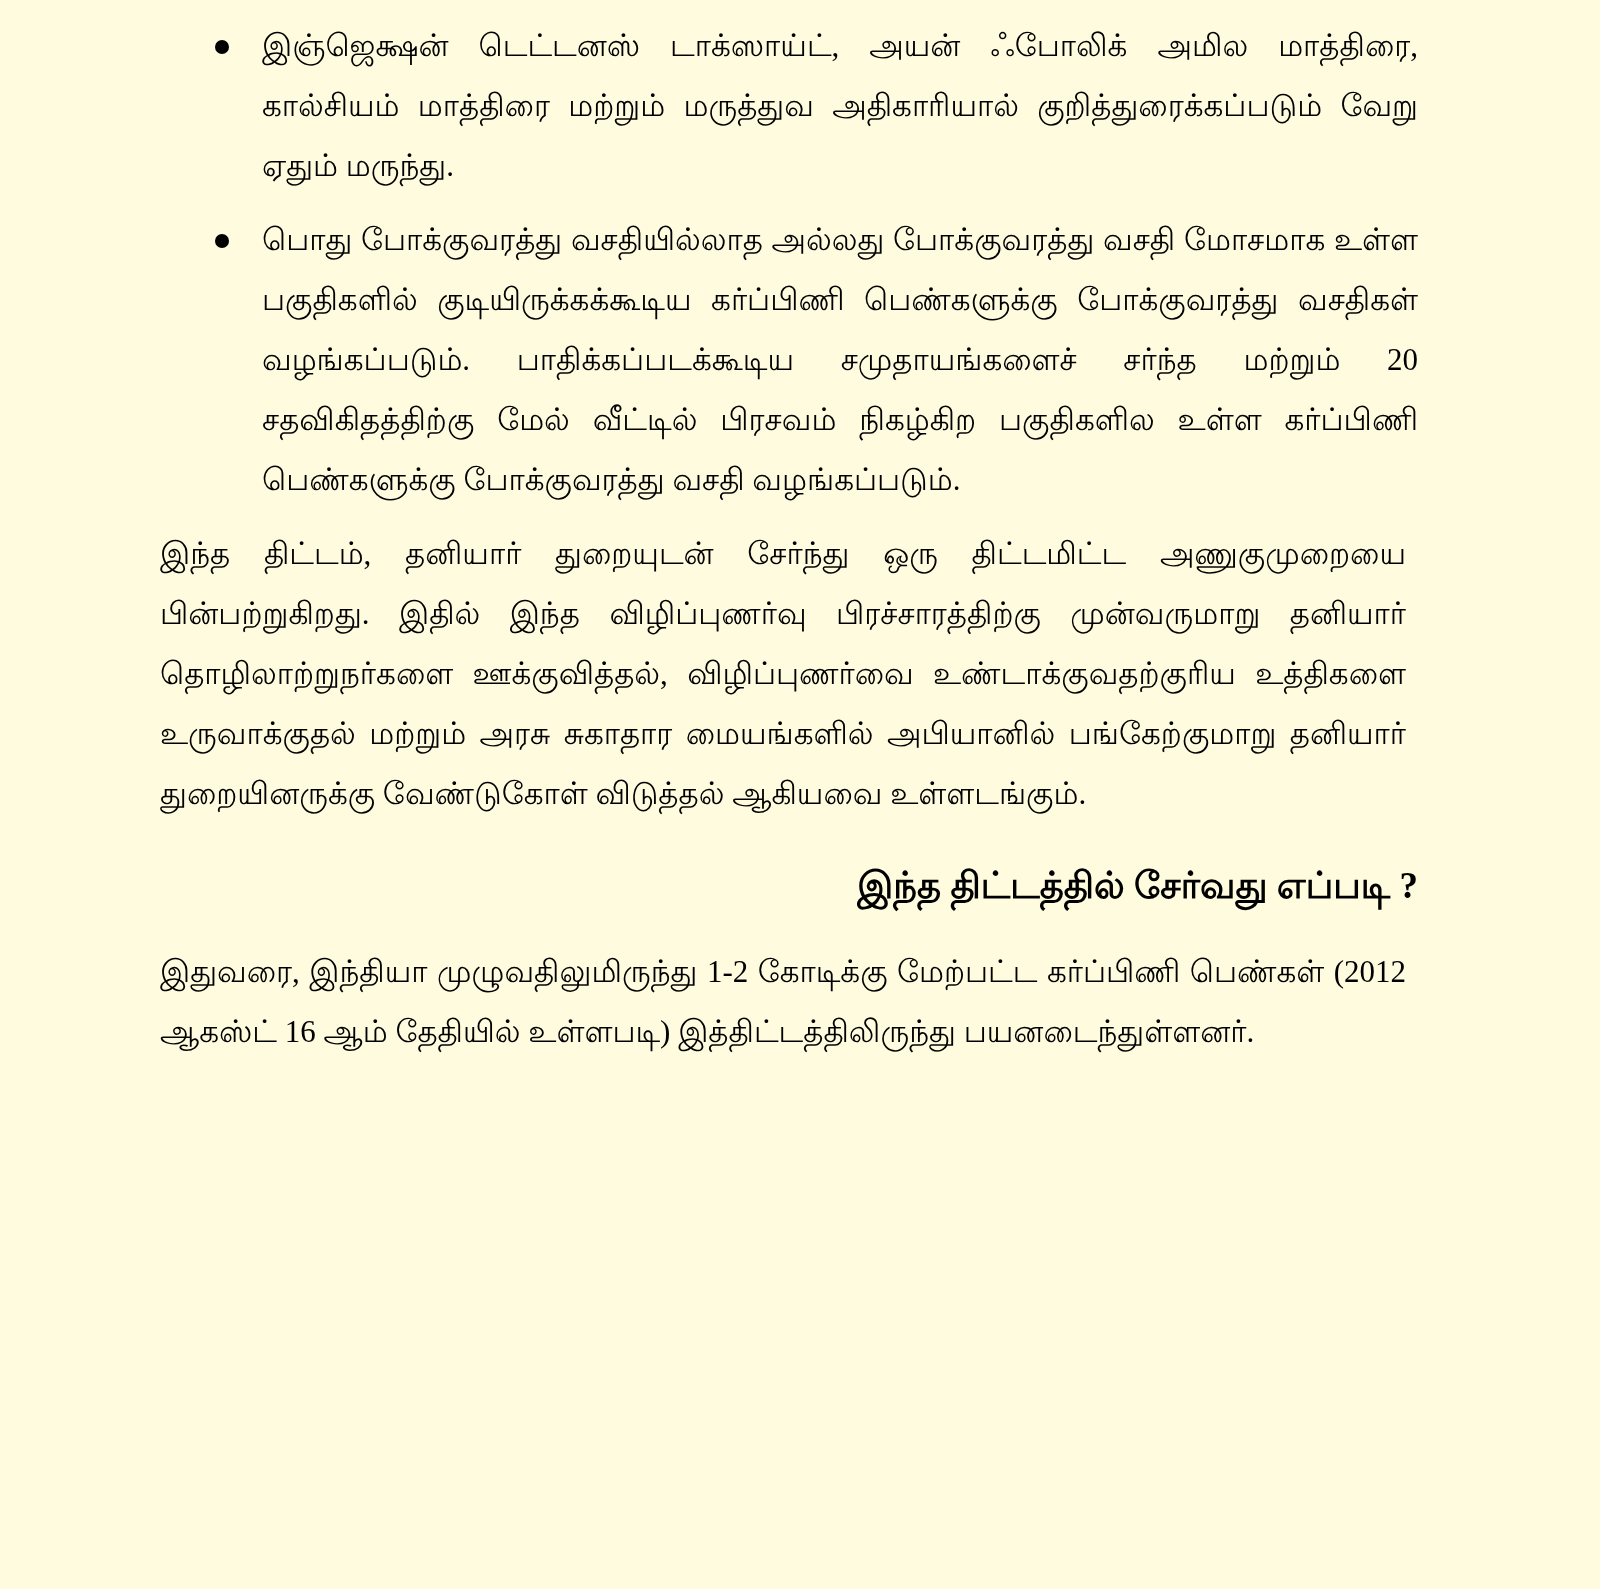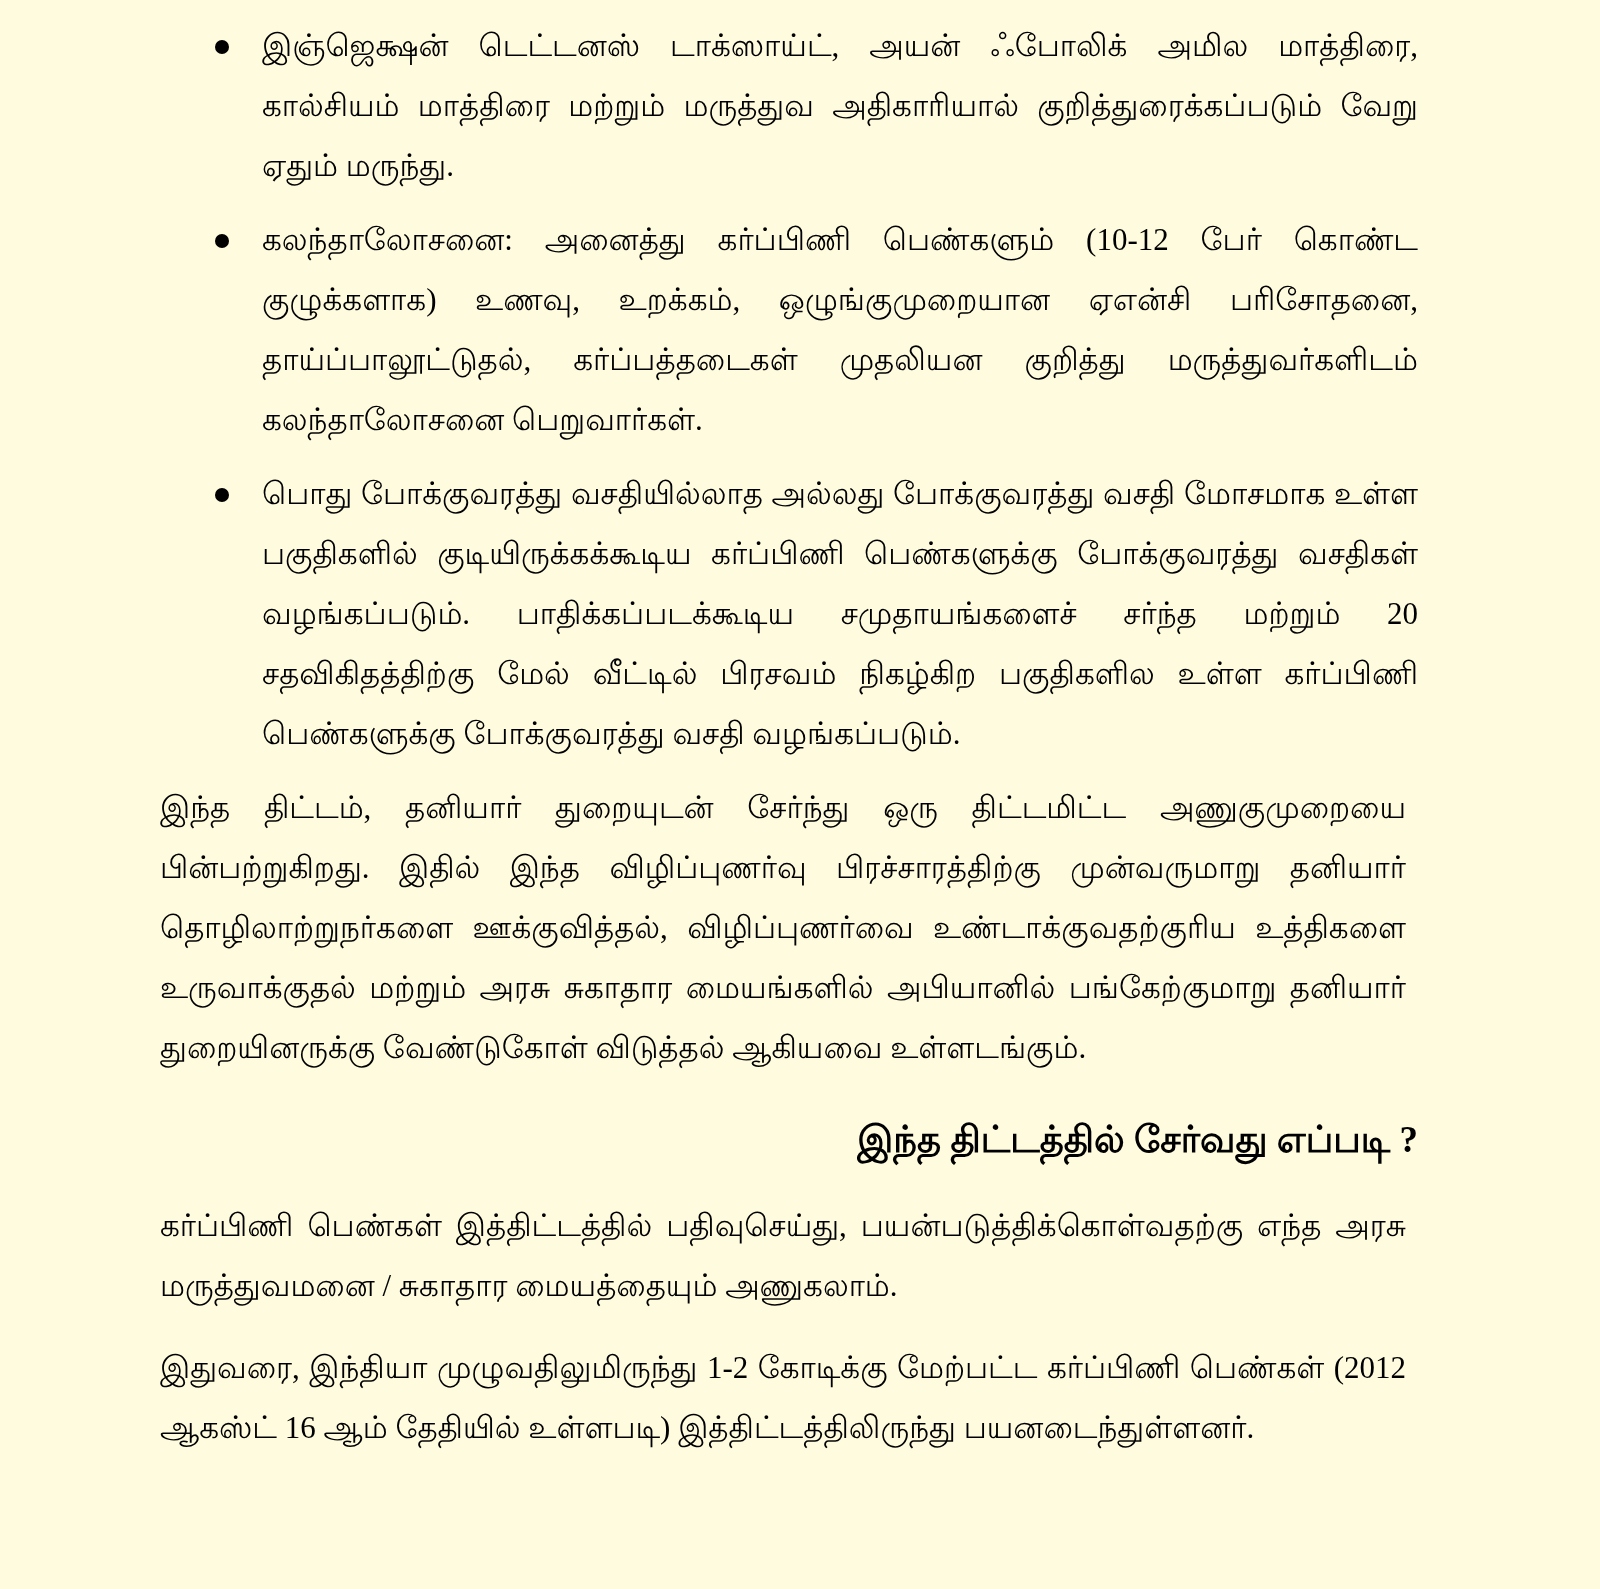--- a/index.html
+++ b/index.html
@@ -58,30 +58,25 @@
 
 <div class="doc">
 
   <ul class="bullet-list">
     <li>
       <span class="bullet-dot"></span>
       <span>இஞ்ஜெக்ஷன் டெட்டனஸ் டாக்ஸாய்ட், அயன் ஃபோலிக் அமில மாத்திரை, கால்சியம் மாத்திரை மற்றும் மருத்துவ அதிகாரியால் குறித்துரைக்கப்படும் வேறு ஏதும் மருந்து.</span>
     </li>
     <li>
       <span class="bullet-dot"></span>
-      <span>கலந்தாலோசனை: அனைத்து கர்ப்பிணி பெண்களும் (10-12 பேர் கொண்ட குழுக்களாக) உணவு, உறக்கம், ஒழுங்குமுறையான ஏஎன்சி பரிசோதனை, தாய்ப்பாலூட்டுதல், கர்ப்பத்தடைகள் முதலியன குறித்து மருத்துவர்களிடம் கலந்தாலோசனை பெறுவார்கள்.</span>
-    </li>
-    <li>
-      <span class="bullet-dot"></span>
       <span>பொது போக்குவரத்து வசதியில்லாத அல்லது போக்குவரத்து வசதி மோசமாக உள்ள பகுதிகளில் குடியிருக்கக்கூடிய கர்ப்பிணி பெண்களுக்கு போக்குவரத்து வசதிகள் வழங்கப்படும்.  பாதிக்கப்படக்கூடிய சமுதாயங்களைச் சர்ந்த மற்றும் 20 சதவிகிதத்திற்கு மேல் வீட்டில் பிரசவம் நிகழ்கிற பகுதிகளில உள்ள கர்ப்பிணி பெண்களுக்கு போக்குவரத்து வசதி வழங்கப்படும்.</span>
     </li>
   </ul>
 
   <p class="body-para">இந்த திட்டம், தனியார் துறையுடன் சேர்ந்து ஒரு திட்டமிட்ட அணுகுமுறையை பின்பற்றுகிறது.  இதில் இந்த விழிப்புணர்வு பிரச்சாரத்திற்கு முன்வருமாறு தனியார் தொழிலாற்றுநர்களை ஊக்குவித்தல், விழிப்புணர்வை உண்டாக்குவதற்குரிய உத்திகளை உருவாக்குதல் மற்றும் அரசு சுகாதார மையங்களில் அபியானில் பங்கேற்குமாறு தனியார் துறையினருக்கு வேண்டுகோள் விடுத்தல் ஆகியவை உள்ளடங்கும்.</p>
 
   <h2 class="section-heading">இந்த திட்டத்தில் சேர்வது எப்படி ?</h2>
 
-  <p class="body-para">கர்ப்பிணி பெண்கள் இத்திட்டத்தில் பதிவுசெய்து, பயன்படுத்திக்கொள்வதற்கு எந்த அரசு மருத்துவமனை / சுகாதார மையத்தையும் அணுகலாம்.</p>
 
 
   <p class="body-para">இதுவரை, இந்தியா முழுவதிலுமிருந்து 1-2 கோடிக்கு மேற்பட்ட கர்ப்பிணி பெண்கள் (2012 ஆகஸ்ட் 16 ஆம் தேதியில் உள்ளபடி) இத்திட்டத்திலிருந்து பயனடைந்துள்ளனர்.</p>
 
 </div>
 
 </body></html>

